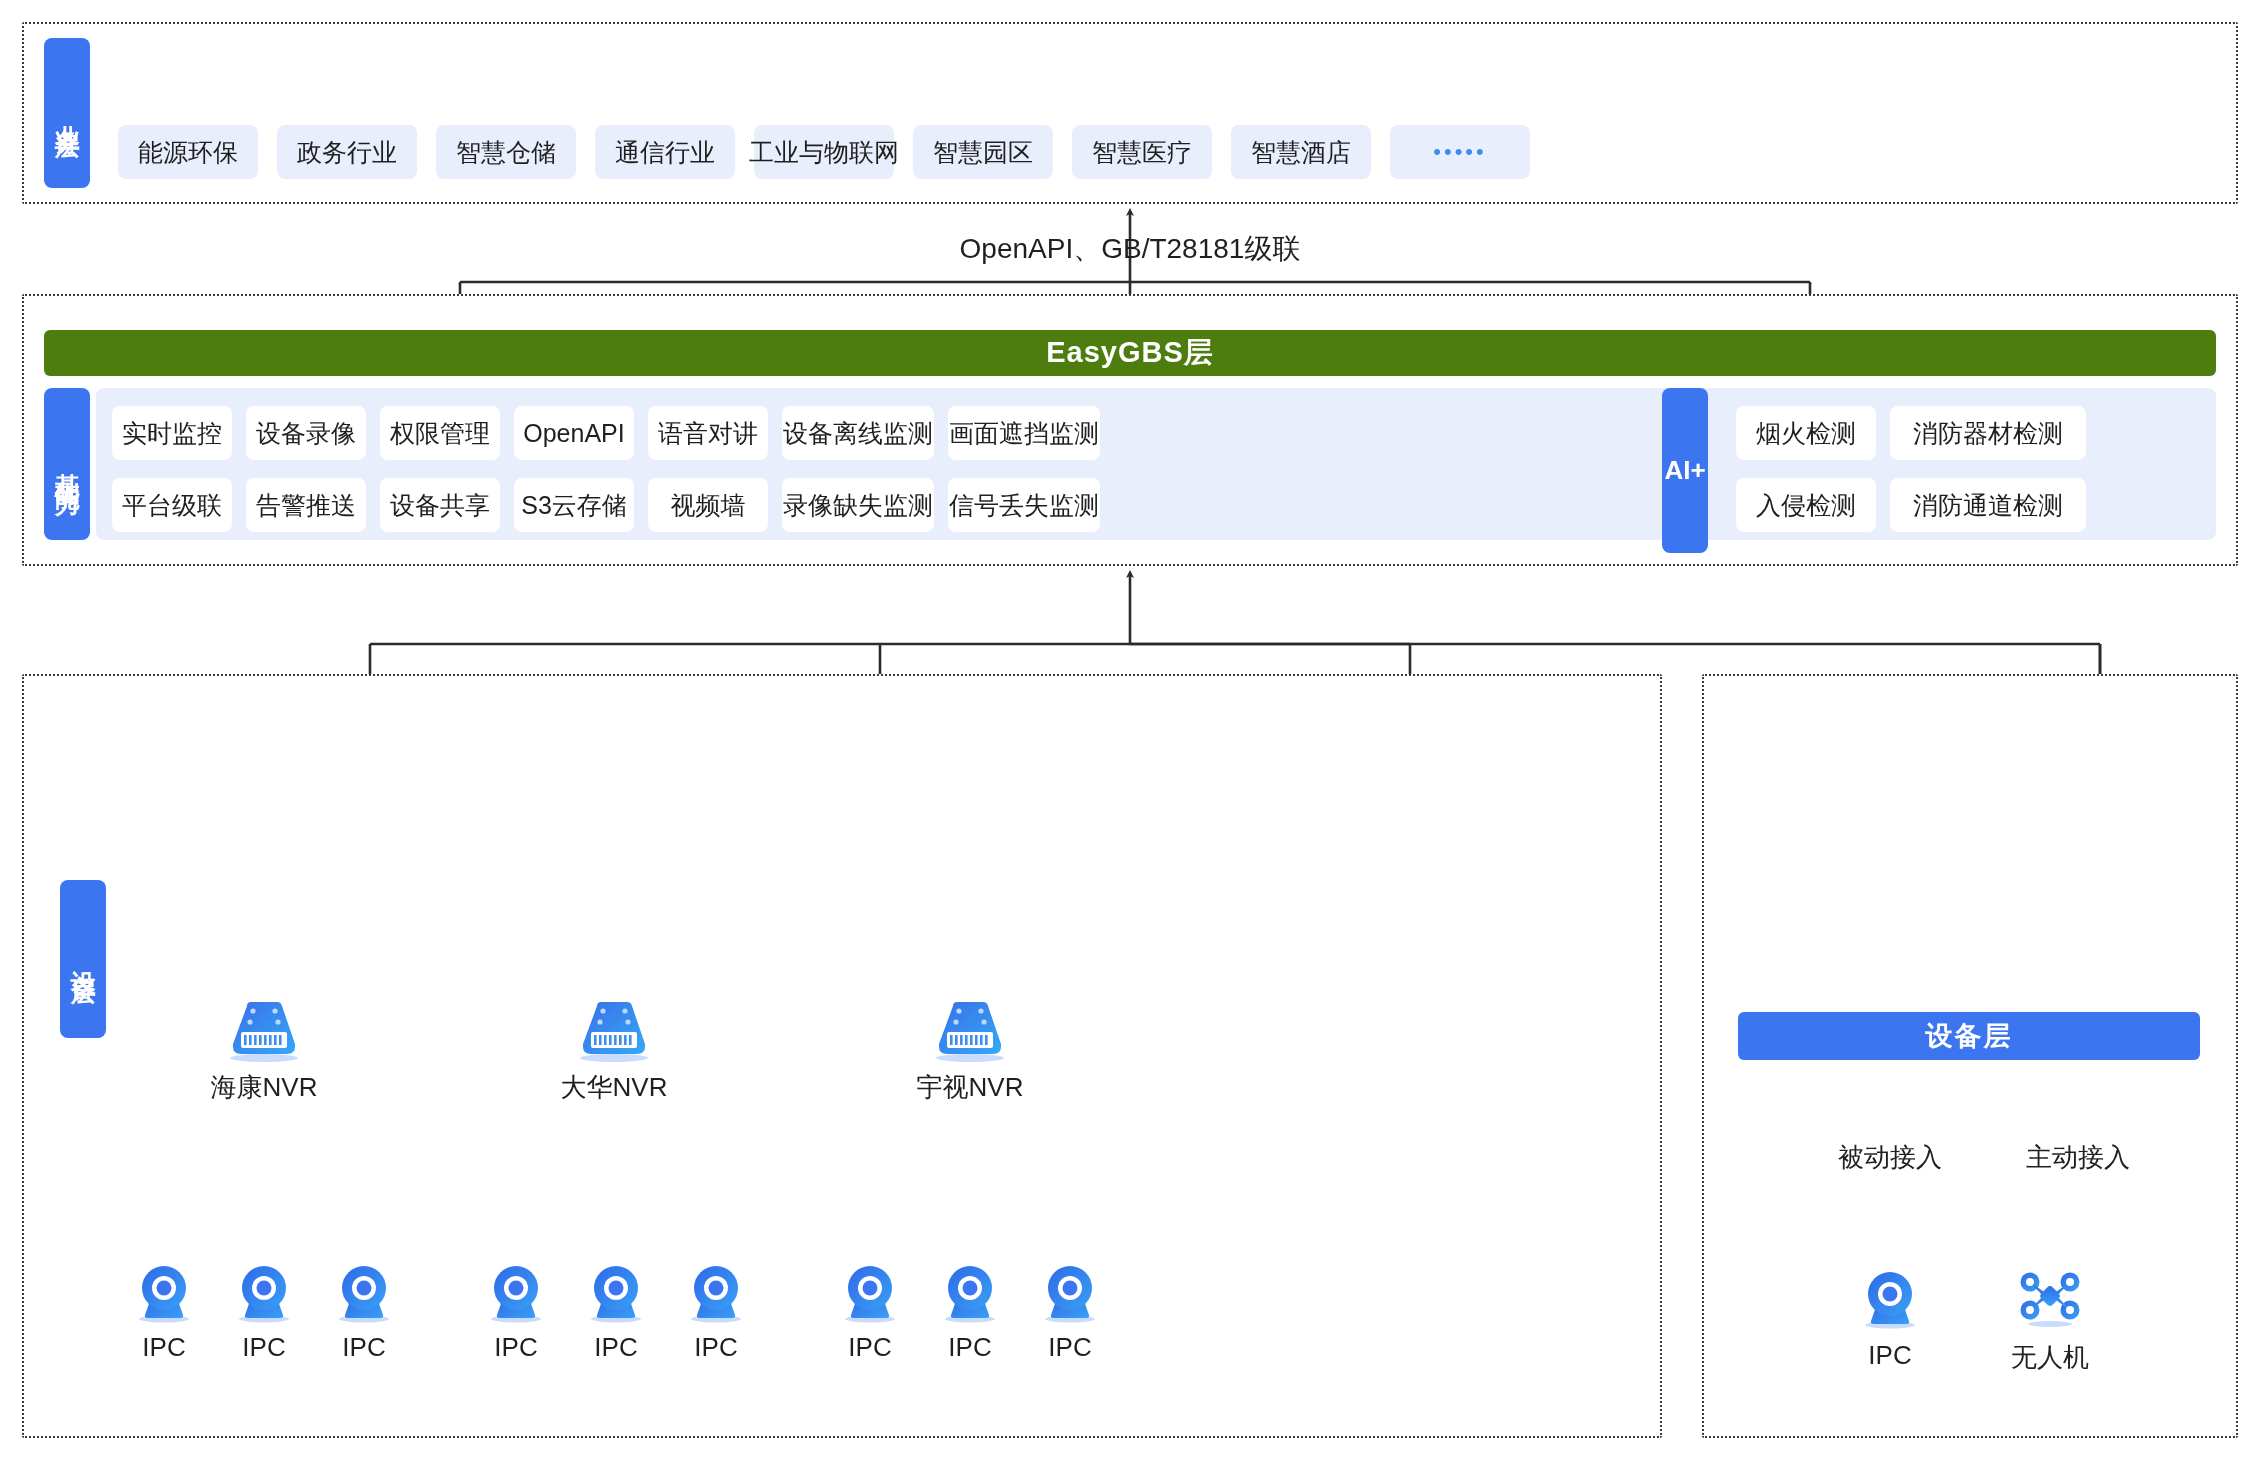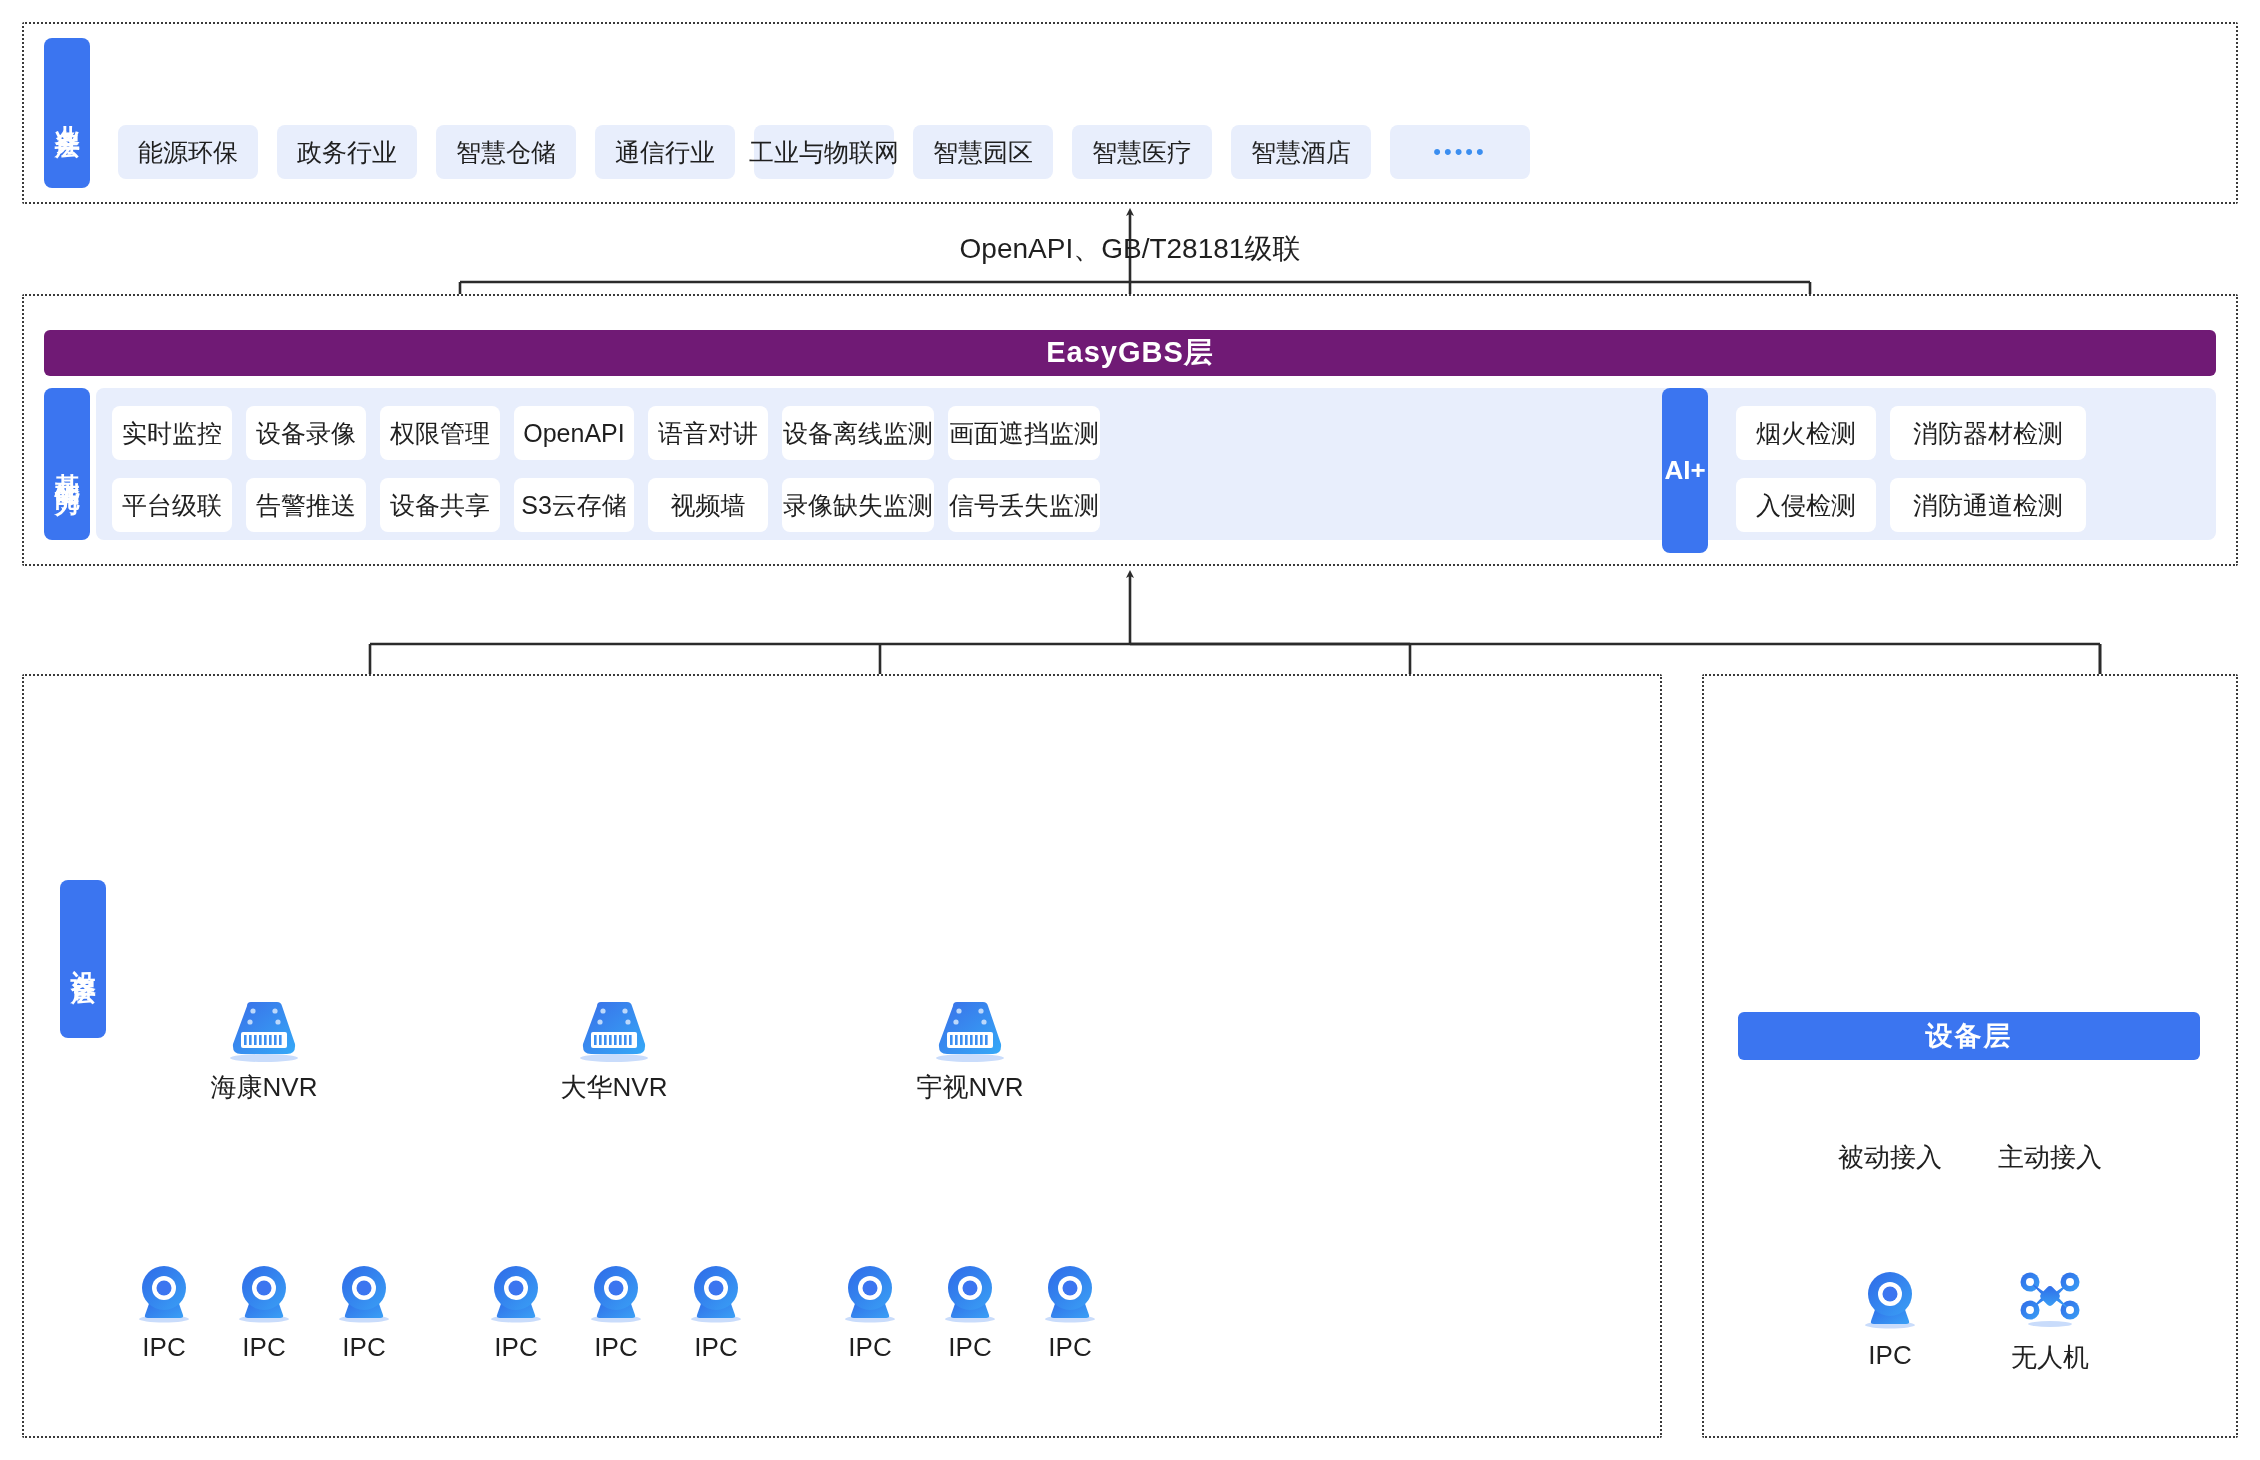--- a/index.html
+++ b/index.html
@@ -85,21 +85,21 @@
   }
   #conn1-label { left: 0; top: 230px; width: 2260px; }
   #conn2-label { left: 0; top: 592px; width: 2260px; }
 
   
   #platform-box { left: 22px; top: 294px; width: 2216px; height: 272px; }
   #easygbs-bar {
     position: absolute;
     left: 44px; top: 330px;
     width: 2172px; height: 46px;
-    background: #701a75;
+    background: #4d7c0f;
     border-radius: 6px;
     color: #ffffff;
     display: flex; align-items: center; justify-content: center;
     font-size: 29px; font-weight: 700; letter-spacing: 1px;
   }
   #cap-vlabel { left: 44px; top: 388px; width: 46px; height: 152px; }
   #cap-panel {
     position: absolute;
     left: 96px; top: 388px;
     width: 1789px; height: 152px;
@@ -172,21 +172,21 @@
   .access-label {
     position: absolute; font-size: 26px; color: #1f1f1f;
     white-space: nowrap; text-align: center; width: 180px;
   }
   .right-node { position: absolute; width: 160px; text-align: center; }
   .right-node .node-icon { width: 66px; height: 62px; margin: 0 auto; }
   .right-node .node-label { font-size: 26px; margin-top: 10px; }
   #right-node-0 { left: 1810px; top: 1268px; }
   #right-node-1 { left: 1970px; top: 1268px; }
   #right-label-0 { left: 1810px; top: 1140px; width: 160px; }
-  #right-label-1 { left: 1970px; top: 1140px; width: 160px; }
+  #right-label-1 { left: 1970px; top: 1140px; width: 160px; text-align: right; }
 
   
   #wires {
     position: absolute; left: 0; top: 0;
     width: 2260px; height: 1460px;
     pointer-events: none;
   }
 </style>
 </head>
 <body>

